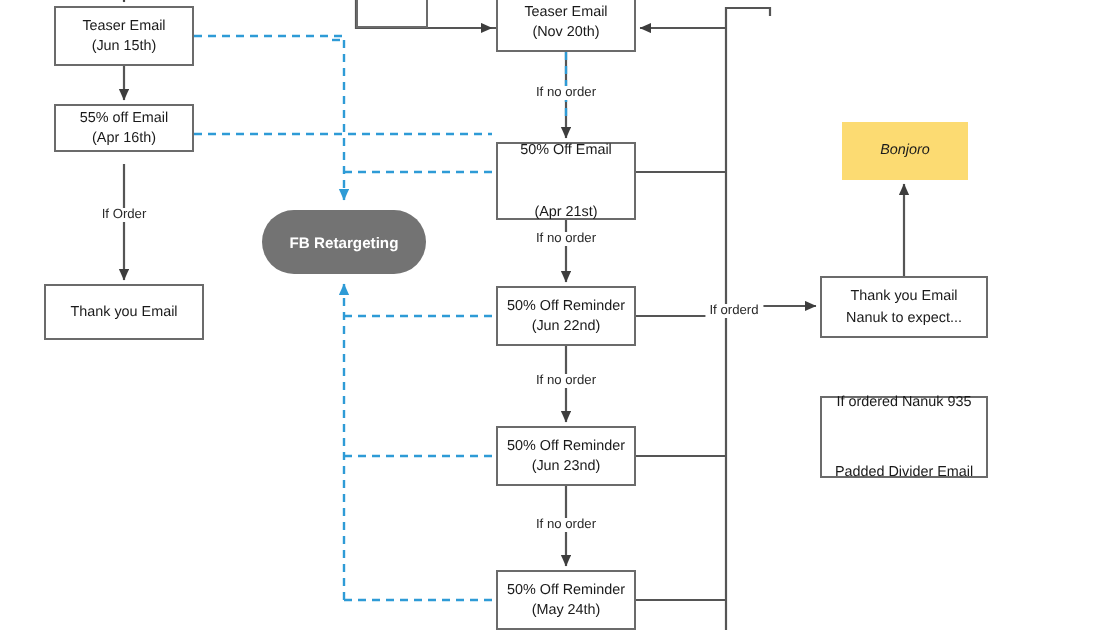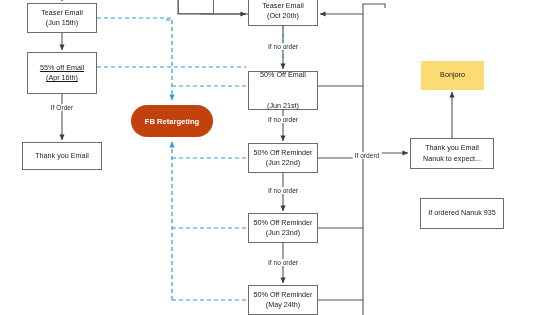--- a/index.html
+++ b/index.html
@@ -42,21 +42,21 @@
   }
   .node .ln {
     display: block;
     white-space: nowrap;
   }
   .node.yellow {
     background: #fcdb72;
     border: 1px solid #fcdb72;
   }
   .node.pill {
-    background: #c2410c;
+    background: #737373;
     border: none;
     border-radius: 17px;
     color: #ffffff;
     font-weight: bold;
     font-size: 7.6px;
   }
   .edge-label {
     position: absolute;
     font-size: 6.6px;
     color: #2a2a2a;
@@ -131,59 +131,60 @@
       <path d="M166,20 L172,20"></path>
     </g>
   </svg>
 
   <div id="nodes-layer">
       <div class="node" style="left: 178px; top: -16px; width: 36px; height: 30px;"></div>
       <div class="node" style="left: 27px; top: 3px; width: 70px; height: 30px;">
         <span class="ln">Teaser Email</span>
         <span class="ln">(Jun 15th)</span>
       </div>
-      <div class="node" style="left: 27px; top: 52px; width: 70px; height: 42px; text-decoration: underline;">
+      <div class="node" style="left: 27px; top: 52px; width: 70px; height: 24px;">
         <span class="ln">55% off Email</span>
         <span class="ln">(Apr 16th)</span>
       </div>
       <div class="node" style="left: 22px; top: 142px; width: 80px; height: 28px;">
         <span class="ln">Thank you Email</span>
       </div>
       <div class="node pill" style="left: 131px; top: 105px; width: 82px; height: 32px;">
         <span class="ln">FB Retargeting</span>
       </div>
       <div class="node" style="left: 248px; top: -4px; width: 70px; height: 30px;">
         <span class="ln">Teaser Email</span>
-        <span class="ln">(Oct 20th)</span>
+        <span class="ln">(Nov 20th)</span>
       </div>
       <div class="node" style="left: 248px; top: 71px; width: 70px; height: 39px; gap: 20px;">
         <span class="ln">50% Off Email</span>
-        <span class="ln">(Jun 21st)</span>
+        <span class="ln">(Apr 21st)</span>
       </div>
       <div class="node" style="left: 248px; top: 143px; width: 70px; height: 30px;">
         <span class="ln">50% Off Reminder</span>
         <span class="ln">(Jun 22nd)</span>
       </div>
       <div class="node" style="left: 248px; top: 213px; width: 70px; height: 30px;">
         <span class="ln">50% Off Reminder</span>
         <span class="ln">(Jun 23nd)</span>
       </div>
       <div class="node" style="left: 248px; top: 285px; width: 70px; height: 30px;">
         <span class="ln">50% Off Reminder</span>
         <span class="ln">(May 24th)</span>
       </div>
-      <div class="node yellow" style="left: 421px; top: 61px; width: 63px; height: 29px;">
+      <div class="node yellow" style="left: 421px; top: 61px; width: 63px; height: 29px; font-style: italic;">
         <span class="ln">Bonjoro</span>
       </div>
       <div class="node" style="left: 410px; top: 138px; width: 84px; height: 31px;">
         <span class="ln">Thank you Email</span>
         <span class="ln">Nanuk to expect...</span>
       </div>
-      <div class="node" style="left: 420px; top: 198px; width: 84px; height: 31px; gap: 24px;">
+      <div class="node" style="left: 410px; top: 198px; width: 84px; height: 41px; gap: 24px;">
         <span class="ln">If ordered Nanuk 935</span>
+        <span class="ln">Padded Divider Email</span>
       </div>
     </div>
   <div id="labels-layer">
       <div class="edge-label" style="left: 62px; top: 104px;">If Order</div>
       <div class="edge-label" style="left: 283px; top: 43px;">If no order</div>
       <div class="edge-label" style="left: 283px; top: 116px;">If no order</div>
       <div class="edge-label" style="left: 283px; top: 187px;">If no order</div>
       <div class="edge-label" style="left: 283px; top: 259px;">If no order</div>
       <div class="edge-label" style="left: 367px; top: 152px;">If orderd</div>
     </div>

